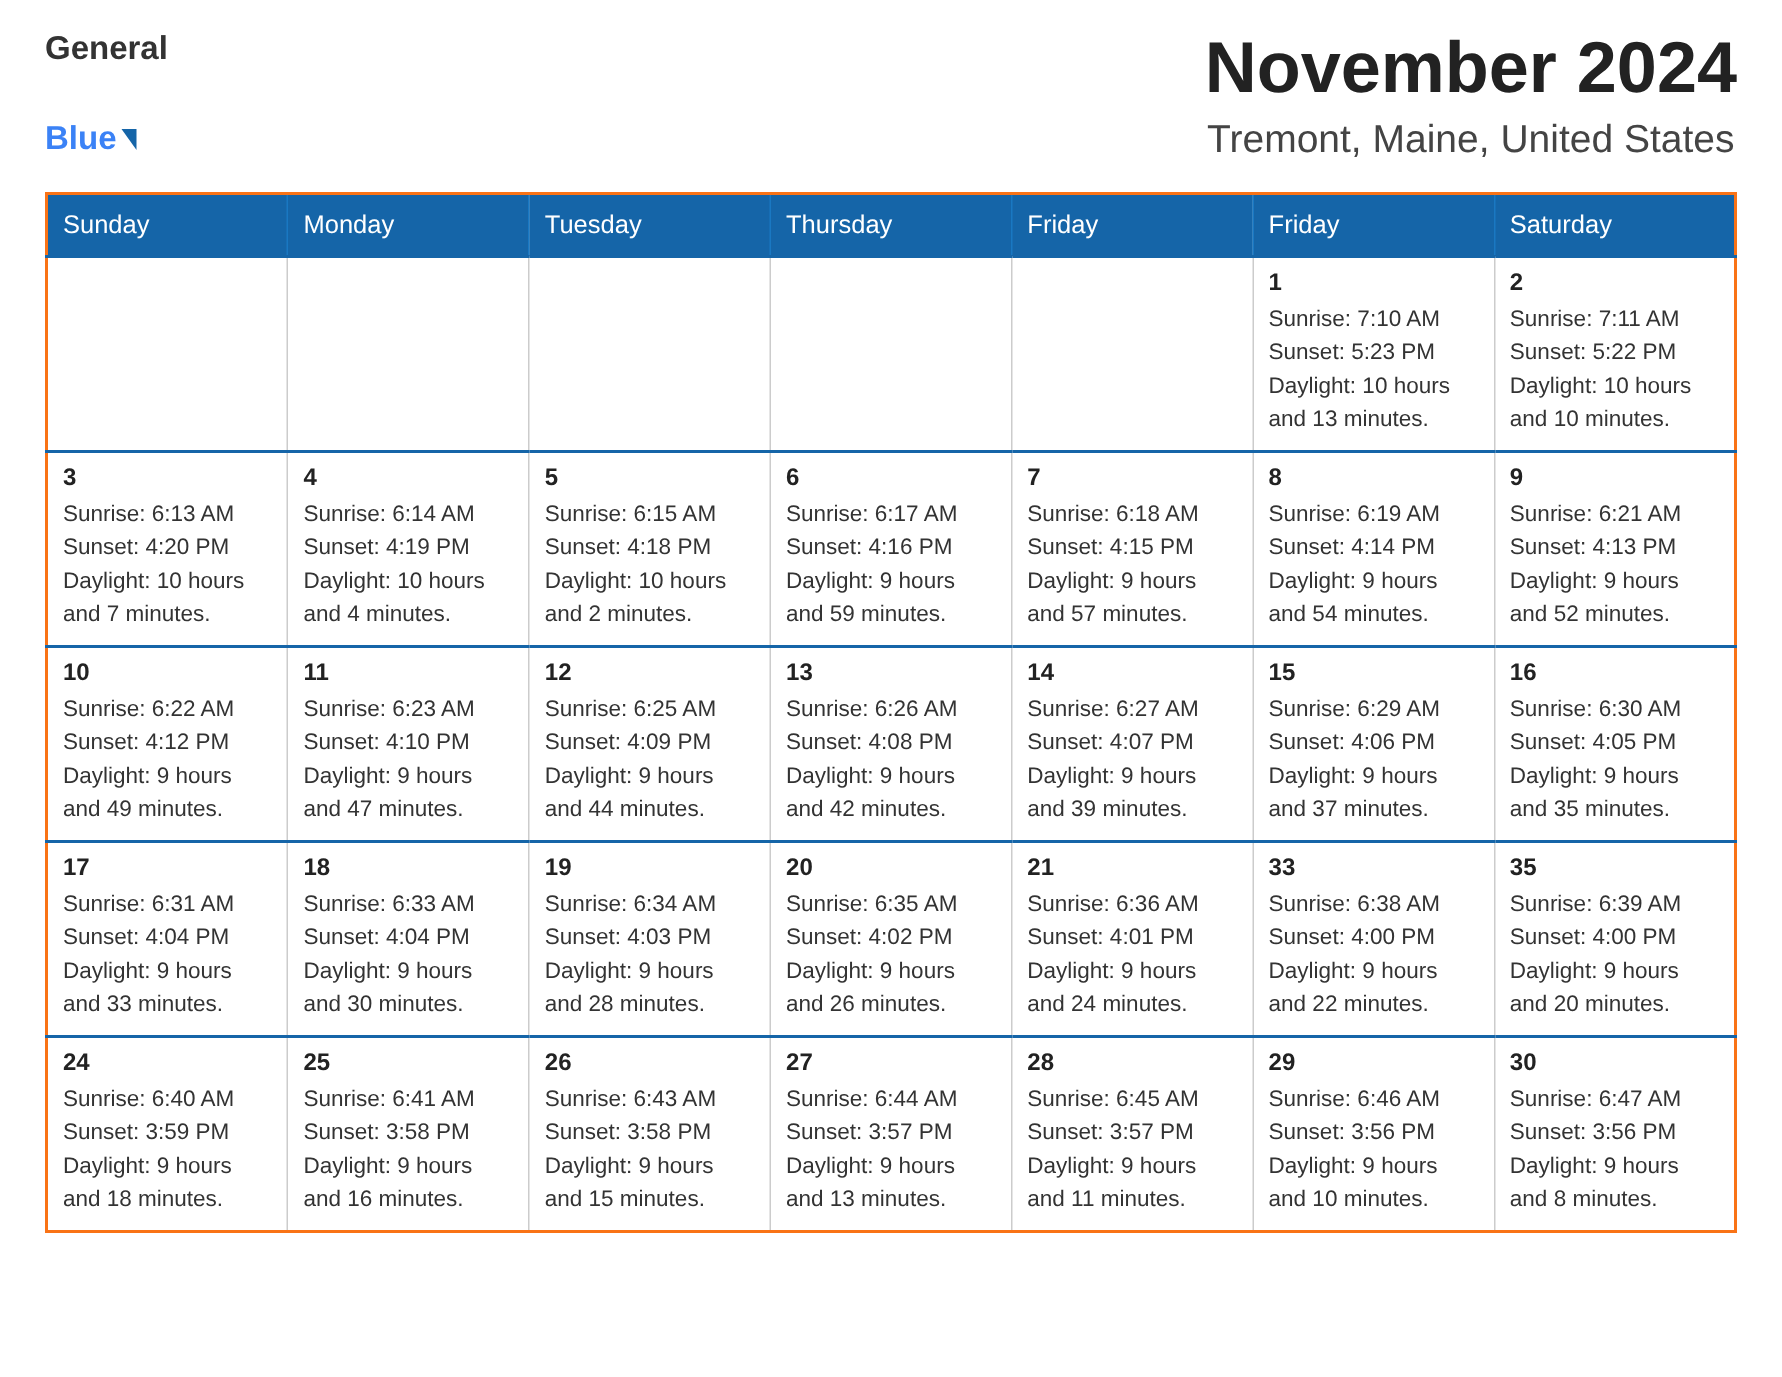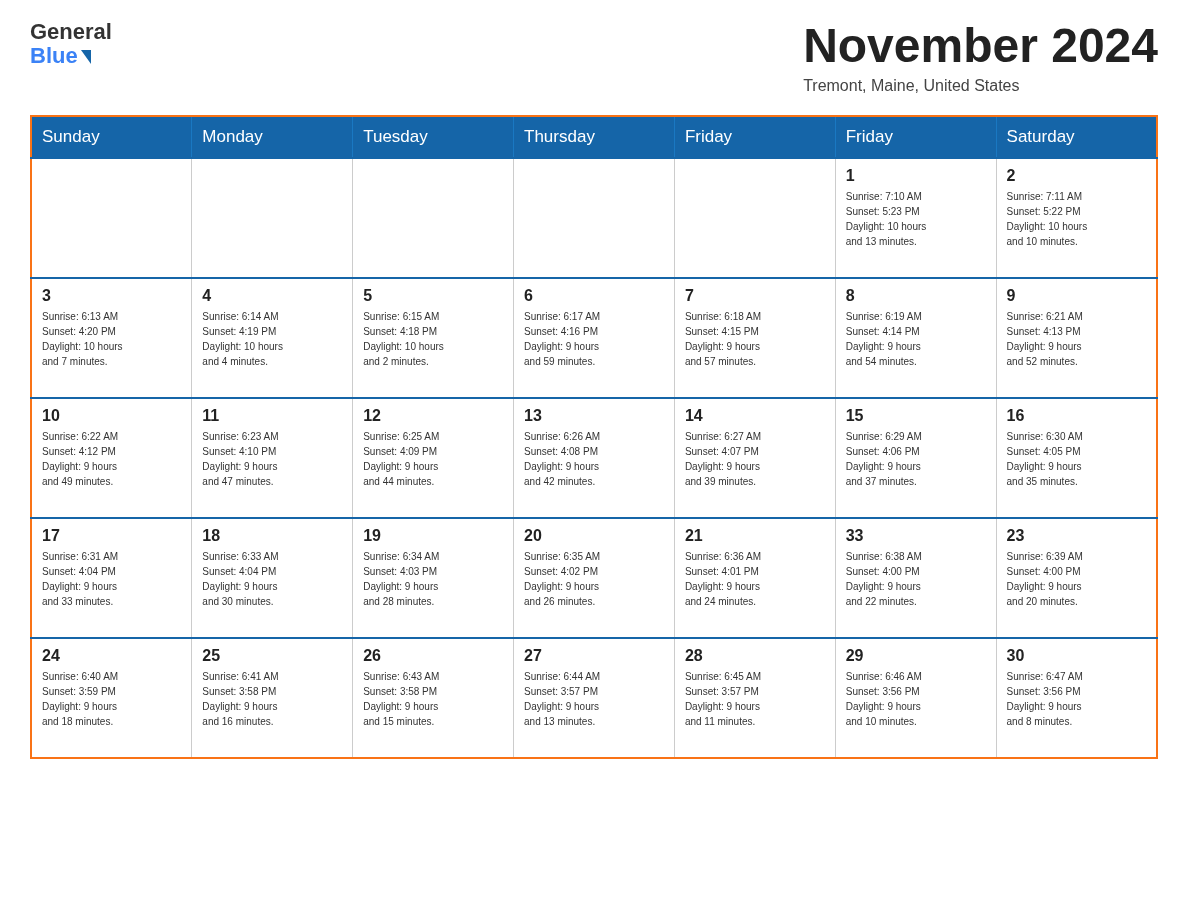--- a/index.html
+++ b/index.html
@@ -15,49 +15,50 @@
       justify-content: space-between;
       align-items: flex-start;
       margin-bottom: 20px;
     }
     .logo {
       display: flex;
       flex-direction: column;
       font-size: 22px;
       font-weight: bold;
       line-height: 1.1;
+      gap: 36px;
     }
     .logo-general {
       color: #333;
     }
     .logo-blue {
       color: #3b82f6;
       display: flex;
       align-items: center;
     }
     .logo-arrow {
       width: 0;
       height: 0;
       border-left: 10px solid transparent;
       border-right: 0px solid transparent;
       border-top: 14px solid #1565a8;
       margin-left: 3px;
       margin-top: 2px;
     }
     .title-block {
-      text-align: left;
+      text-align: center;
     }
     .month-title {
       font-size: 48px;
       font-weight: bold;
       color: #222;
       line-height: 1.1;
     }
     .location {
-      font-size: 16px;
+      font-size: 26px;
       color: #444;
       margin-top: 4px;
     }
     .calendar {
       width: 100%;
       border-collapse: collapse;
       border: 2px solid #f97316;
     }
     .calendar th {
       background-color: #1565a8;
@@ -77,21 +78,21 @@
       height: 120px;
     }
     .day-number {
       font-size: 16px;
       font-weight: bold;
       color: #222;
       display: block;
       margin-bottom: 4px;
     }
     .day-info {
-      font-size: 10px;
+      font-size: 15px;
       color: #333;
       line-height: 1.5;
     }
     .empty-cell {
       background: #fff;
     }
     tr.week-row td {
       border-top: 2px solid #1565a8;
     }
   </style>
@@ -219,21 +220,21 @@
         </td>
         <td>
           <span class="day-number">21</span>
           <div class="day-info">Sunrise: 6:36 AM<br>Sunset: 4:01 PM<br>Daylight: 9 hours<br>and 24 minutes.</div>
         </td>
         <td>
           <span class="day-number">33</span>
           <div class="day-info">Sunrise: 6:38 AM<br>Sunset: 4:00 PM<br>Daylight: 9 hours<br>and 22 minutes.</div>
         </td>
         <td>
-          <span class="day-number">23</span>
+          <span class="day-number">35</span>
           <div class="day-info">Sunrise: 6:39 AM<br>Sunset: 4:00 PM<br>Daylight: 9 hours<br>and 20 minutes.</div>
         </td>
       </tr>
       <tr class="week-row">
         <td>
           <span class="day-number">24</span>
           <div class="day-info">Sunrise: 6:40 AM<br>Sunset: 3:59 PM<br>Daylight: 9 hours<br>and 18 minutes.</div>
         </td>
         <td>
           <span class="day-number">25</span>

